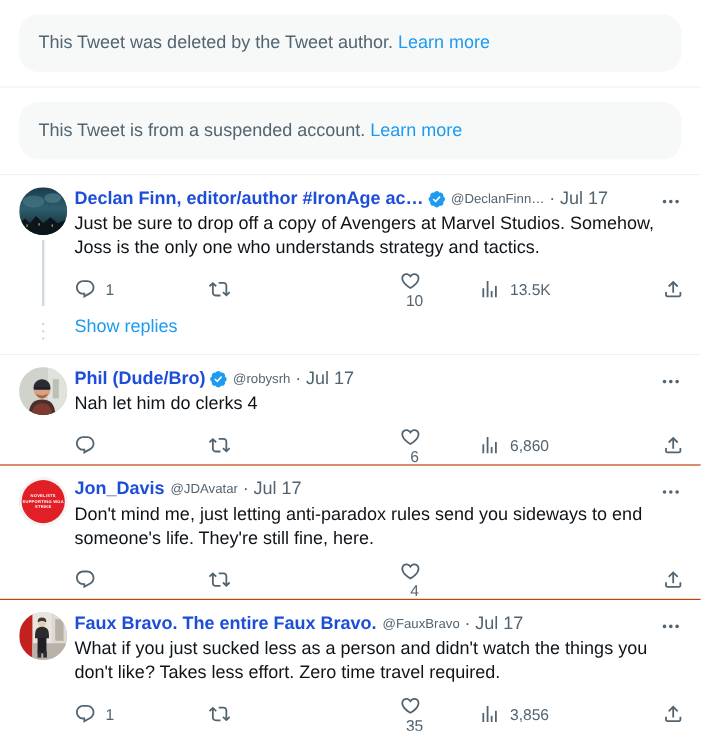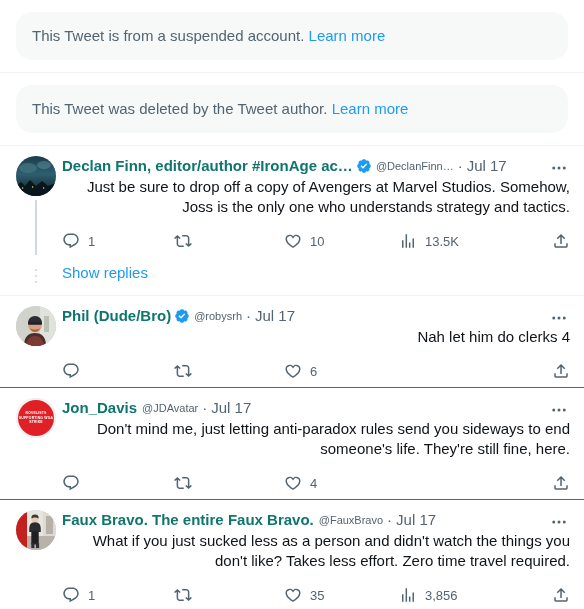--- a/index.html
+++ b/index.html
@@ -76,21 +76,21 @@
   .head {
     display: flex;
     align-items: center;
     line-height: 20px;
     white-space: nowrap;
     overflow: hidden;
   }
   .name {
     font-size: 15px;
     font-weight: bold;
-    color: #0f766e;
+    color: #1d4ed8;
     cursor: pointer;
     overflow: hidden;
     text-overflow: ellipsis;
     white-space: nowrap;
     max-width: 300px;
   }
   .verified { margin-left: 3px; display: inline-flex; flex: 0 0 auto; }
   .verified svg { width: 16px; height: 16px; display: block; }
   .handle {
     font-size: 11px;
@@ -119,21 +119,20 @@
   }
   .more-btn svg { width: 18px; height: 18px; display: block; }
 
   .text {
     font-size: 15px;
     line-height: 20px;
     color: #0f1419;
     margin-top: 1px;
     white-space: pre-wrap;
     word-wrap: break-word;
-    text-align: right;
   }
 
   
   .actions {
     display: flex;
     align-items: center;
     margin-top: 10px;
     height: 28px;
     position: relative;
     max-width: 520px;
@@ -143,21 +142,21 @@
     align-items: center;
     color: #536471;
     cursor: pointer;
     font-size: 13px;
   }
   .action svg { width: 18px; height: 18px; display: block; }
   .action .count { margin-left: 8px; font-size: 13px; color: #536471; }
 
   .a-reply  { width: 112px; }
   .a-rt     { width: 110px; }
-  .a-like   { width: 115px; }
+  .a-like   { width: 115px; flex-direction: column; }
   .a-views  { width: 118px; }
   .a-share  { position: absolute; right: 0px; }
 
   
   .show-replies-row {
     display: flex;
     border-bottom: 1px solid #eff3f4;
     padding: 0 14px 12px 12px;
     align-items: flex-end;
   }
@@ -209,28 +208,28 @@
     font-family: "Liberation Sans", sans-serif;
   }
 </style>
 </head>
 <body>
 
 <div class="feed">
 
   <div class="notice-block">
     <div class="notice-card">
-      <span>This Tweet is from a suspended account.</span>
+      <span>This Tweet was deleted by the Tweet author.</span>
       <span class="link">Learn more</span>
     </div>
   </div>
 
   <div class="notice-block">
     <div class="notice-card">
-      <span>This Tweet was deleted by the Tweet author.</span>
+      <span>This Tweet is from a suspended account.</span>
       <span class="link">Learn more</span>
     </div>
   </div>
 
   <div class="tweet no-border">
     <div class="gutter">
       <div class="avatar">
         <svg viewBox="0 0 40 40">
           <defs>
             <linearGradient id="g1" x1="0" y1="0" x2="0" y2="1">
@@ -372,20 +371,28 @@
           <span class="count"></span>
         </div>
         <div class="action a-like">
           <span>
               <svg viewBox="0 0 24 24">
                 <path fill="#536471" d="M16.697 5.5c-1.222-.06-2.679.51-3.89 2.16l-.805 1.09-.806-1.09C9.984 6.01 8.526 5.44 7.304 5.5c-1.243.07-2.349.78-2.91 1.91-.552 1.12-.633 2.78.479 4.82 1.074 1.97 3.257 4.27 7.129 6.61 3.87-2.34 6.052-4.64 7.126-6.61 1.111-2.04 1.03-3.7.477-4.82-.561-1.13-1.666-1.84-2.908-1.91zm4.187 7.69c-1.351 2.48-4.001 5.12-8.379 7.67l-.503.3-.504-.3c-4.379-2.55-7.029-5.19-8.382-7.67-1.36-2.5-1.41-4.86-.514-6.67.887-1.79 2.647-2.91 4.601-3.01 1.651-.09 3.368.56 4.798 2.01 1.429-1.45 3.146-2.1 4.796-2.01 1.954.1 3.714 1.22 4.601 3.01.896 1.81.846 4.17-.514 6.67z"></path>
               </svg>
             </span>
           <span class="count">6</span>
         </div>
+        <div class="action a-views">
+          <span>
+              <svg viewBox="0 0 24 24">
+                <path fill="#536471" d="M8.75 21V3h2v18h-2zM18 21V8.5h2V21h-2zM4 21l.004-10h2L6 21H4zm9.248 0v-7h2v7h-2z"></path>
+              </svg>
+            </span>
+          <span class="count">6,860</span>
+        </div>
         <div class="action a-share">
           <span>
               <svg viewBox="0 0 24 24">
                 <path fill="#536471" d="M12 2.59l5.7 5.7-1.41 1.42L13 6.41V16h-2V6.41l-3.3 3.3-1.41-1.42L12 2.59zM21 15l-.02 3.51c0 1.38-1.12 2.49-2.5 2.49H5.5C4.11 21 3 19.88 3 18.5V15h2v3.5c0 .28.22.5.5.5h12.98c.28 0 .5-.22.5-.5L19 15h2z"></path>
               </svg>
             </span>
         </div>
       </div>
     </div>
     <div class="more-btn">

